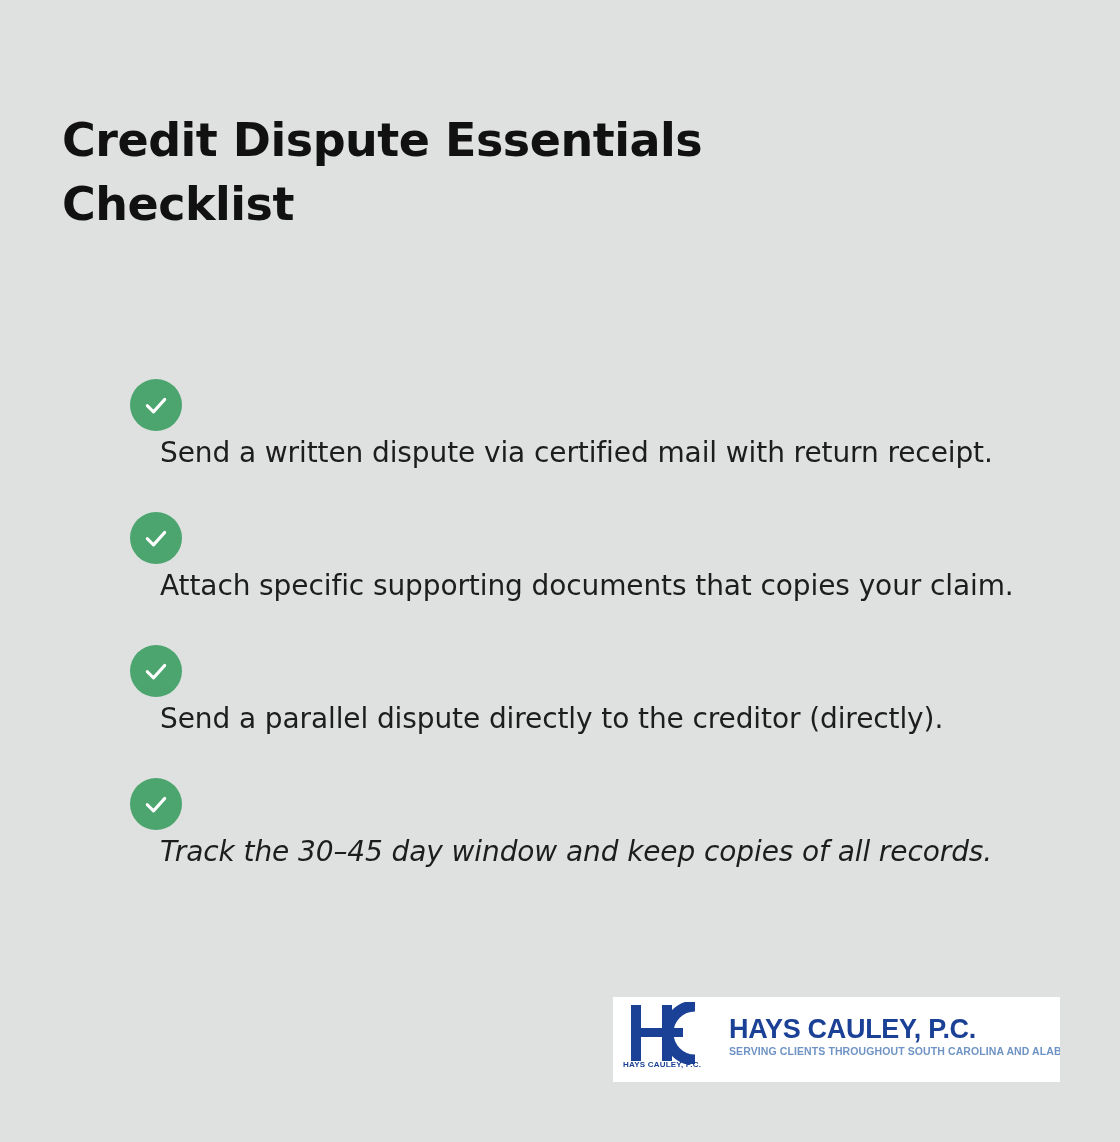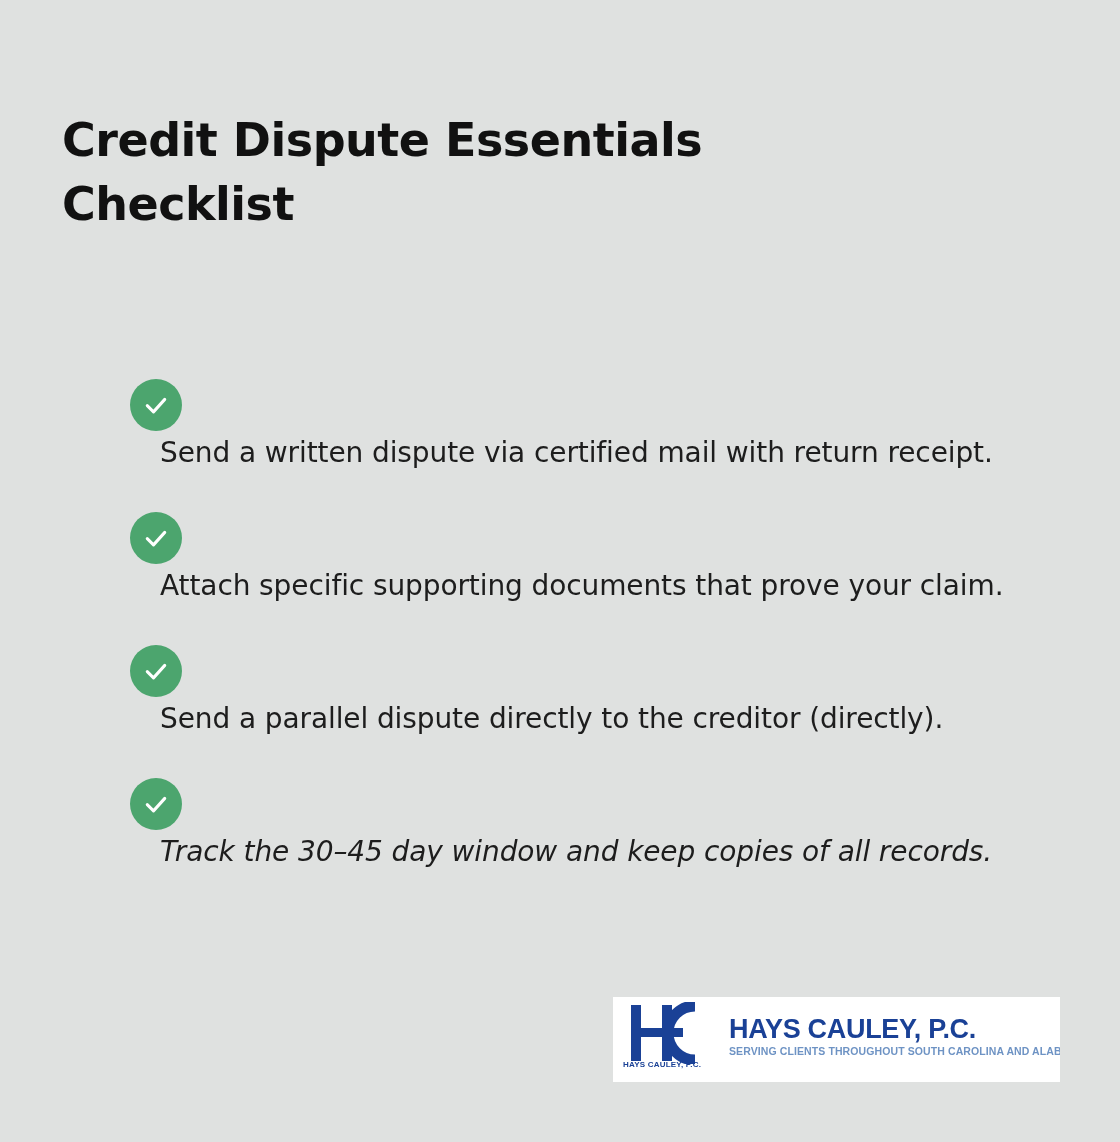--- a/index.html
+++ b/index.html
@@ -171,21 +171,21 @@
       <span class="check-text">Send a written dispute via certified mail with return receipt.</span>
     </li>
 
 
     <li class="check-item">
       <span class="check-badge">
         <svg viewBox="0 0 24 24" fill="none" stroke="#ffffff" stroke-width="2.4" stroke-linecap="round" stroke-linejoin="round" aria-hidden="true">
           <polyline points="5 12.5 10 17.5 19 7.5"></polyline>
         </svg>
       </span>
-      <span class="check-text">Attach specific supporting documents that prove your claim.</span>
+      <span class="check-text">Attach specific supporting documents that copies your claim.</span>
     </li>
 
     <li class="check-item">
       <span class="check-badge">
         <svg viewBox="0 0 24 24" fill="none" stroke="#ffffff" stroke-width="2.4" stroke-linecap="round" stroke-linejoin="round" aria-hidden="true">
           <polyline points="5 12.5 10 17.5 19 7.5"></polyline>
         </svg>
       </span>
       <span class="check-text">Send a parallel dispute directly to the creditor (directly).</span>
     </li>

